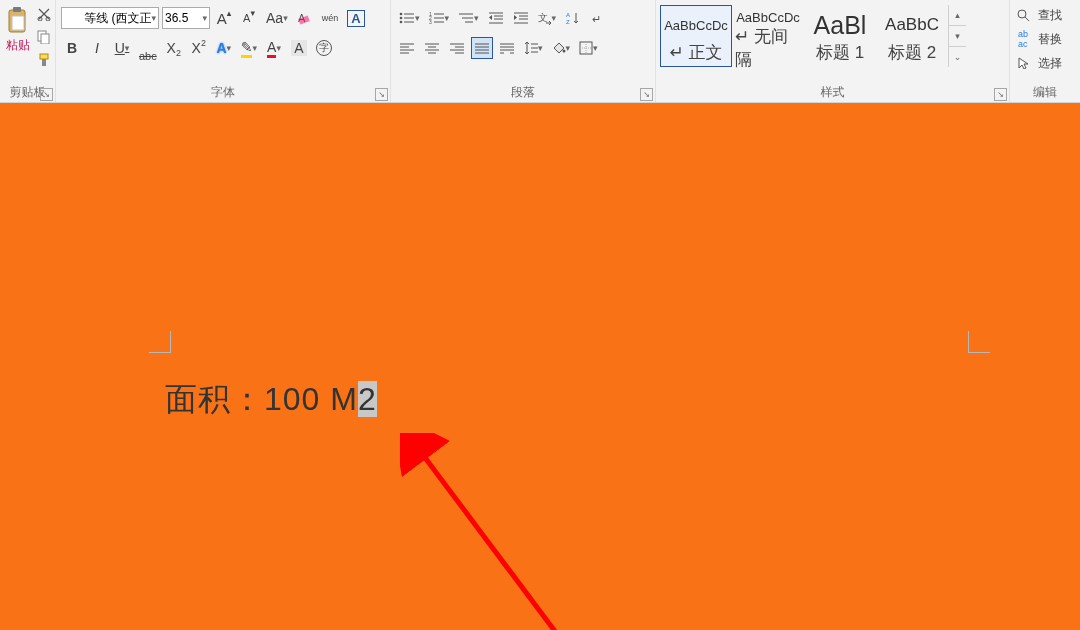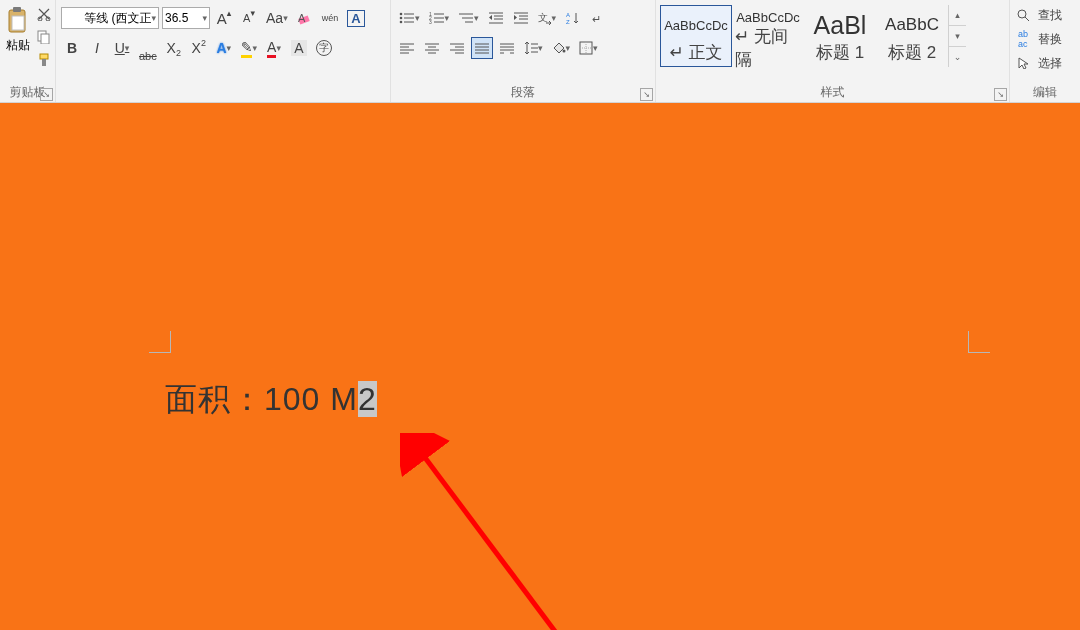--- a/index.html
+++ b/index.html
@@ -7,21 +7,21 @@
   .ribbon { background: #f3f3f3; border-bottom: 1px solid #d4d4d4; display: flex; align-items: stretch; height: 103px; width: 1080px; }
   .group { border-right: 1px solid #e1e1e1; display: flex; flex-direction: column; position: relative; }
   .group-body { flex: 1; display: flex; flex-direction: column; padding: 3px 2px 0 2px; }
   .group-label { font-size: 12px; color: #666; text-align: center; height: 18px; line-height: 16px; position: relative; }
   .dl { position: absolute; right: 2px; bottom: 1px; width: 13px; height: 13px; border: 1px solid #a6a6a6; display: flex; align-items: center; justify-content: center; color: #666; font-size: 9px; }
   .dl::after { content: "↘"; font-size: 8px; }
 
   
   .clipboard { width: 56px; }
   .clip-col { display:flex; flex-direction: row; height: 66px; }
-  .paste-btn { width: 34px; display:flex; flex-direction: column; align-items:center; justify-content:flex-start; padding-top:2px; font-size:12px; color:#000000; }
+  .paste-btn { width: 34px; display:flex; flex-direction: column; align-items:center; justify-content:flex-start; padding-top:2px; font-size:12px; color:#be185d; }
   .paste-icon { width: 28px; height: 32px; display:flex; align-items:center; justify-content:center; }
   .mini-col { display:flex; flex-direction:column; gap:6px; padding-top:2px; width:20px; align-items:center; }
   .mini-btn { width:18px; height:18px; display:flex; align-items:center; justify-content:center; }
 
   
   .fontgrp { width: 335px; }
   .fg-row { display:flex; align-items:center; gap:3px; height:30px; padding:0 3px; }
   .font-sel { width: 98px; height:22px; border:1px solid #ababab; background:#fff; font-size:12px; padding: 0 2px; display:flex; align-items:center; justify-content:flex-end; }
   .size-sel { width: 48px; height:22px; border:1px solid #ababab; background:#fff; font-size:12px; padding:0 2px; display:flex; align-items:center; justify-content:space-between;}
   .dd { color:#666; font-size:9px; }
@@ -186,20 +186,21 @@
             <span class="dd">▾</span>
           </div>
         <div class="rbtn">
             <span class="halfbox" style="padding:0 3px;">A</span>
           </div>
         <div class="rbtn">
             <span style="border:1px solid #555;border-radius:50%;width:16px;height:16px;display:flex;align-items:center;justify-content:center;font-size:10px;">字</span>
           </div>
       </div>
     </div>
+    <div class="group-label"><span>字体</span><span class="dl"></span></div>
   </div>
 
   <div class="group paragrp">
     <div class="group-body">
       <div class="fg-row">
         <div class="rbtn">
             <span>
               <svg width="16" height="14">
                 <circle cx="2" cy="3" r="1.3" fill="#555"></circle>
                 <line x1="5" y1="3" x2="15" y2="3" stroke="#555"></line>

